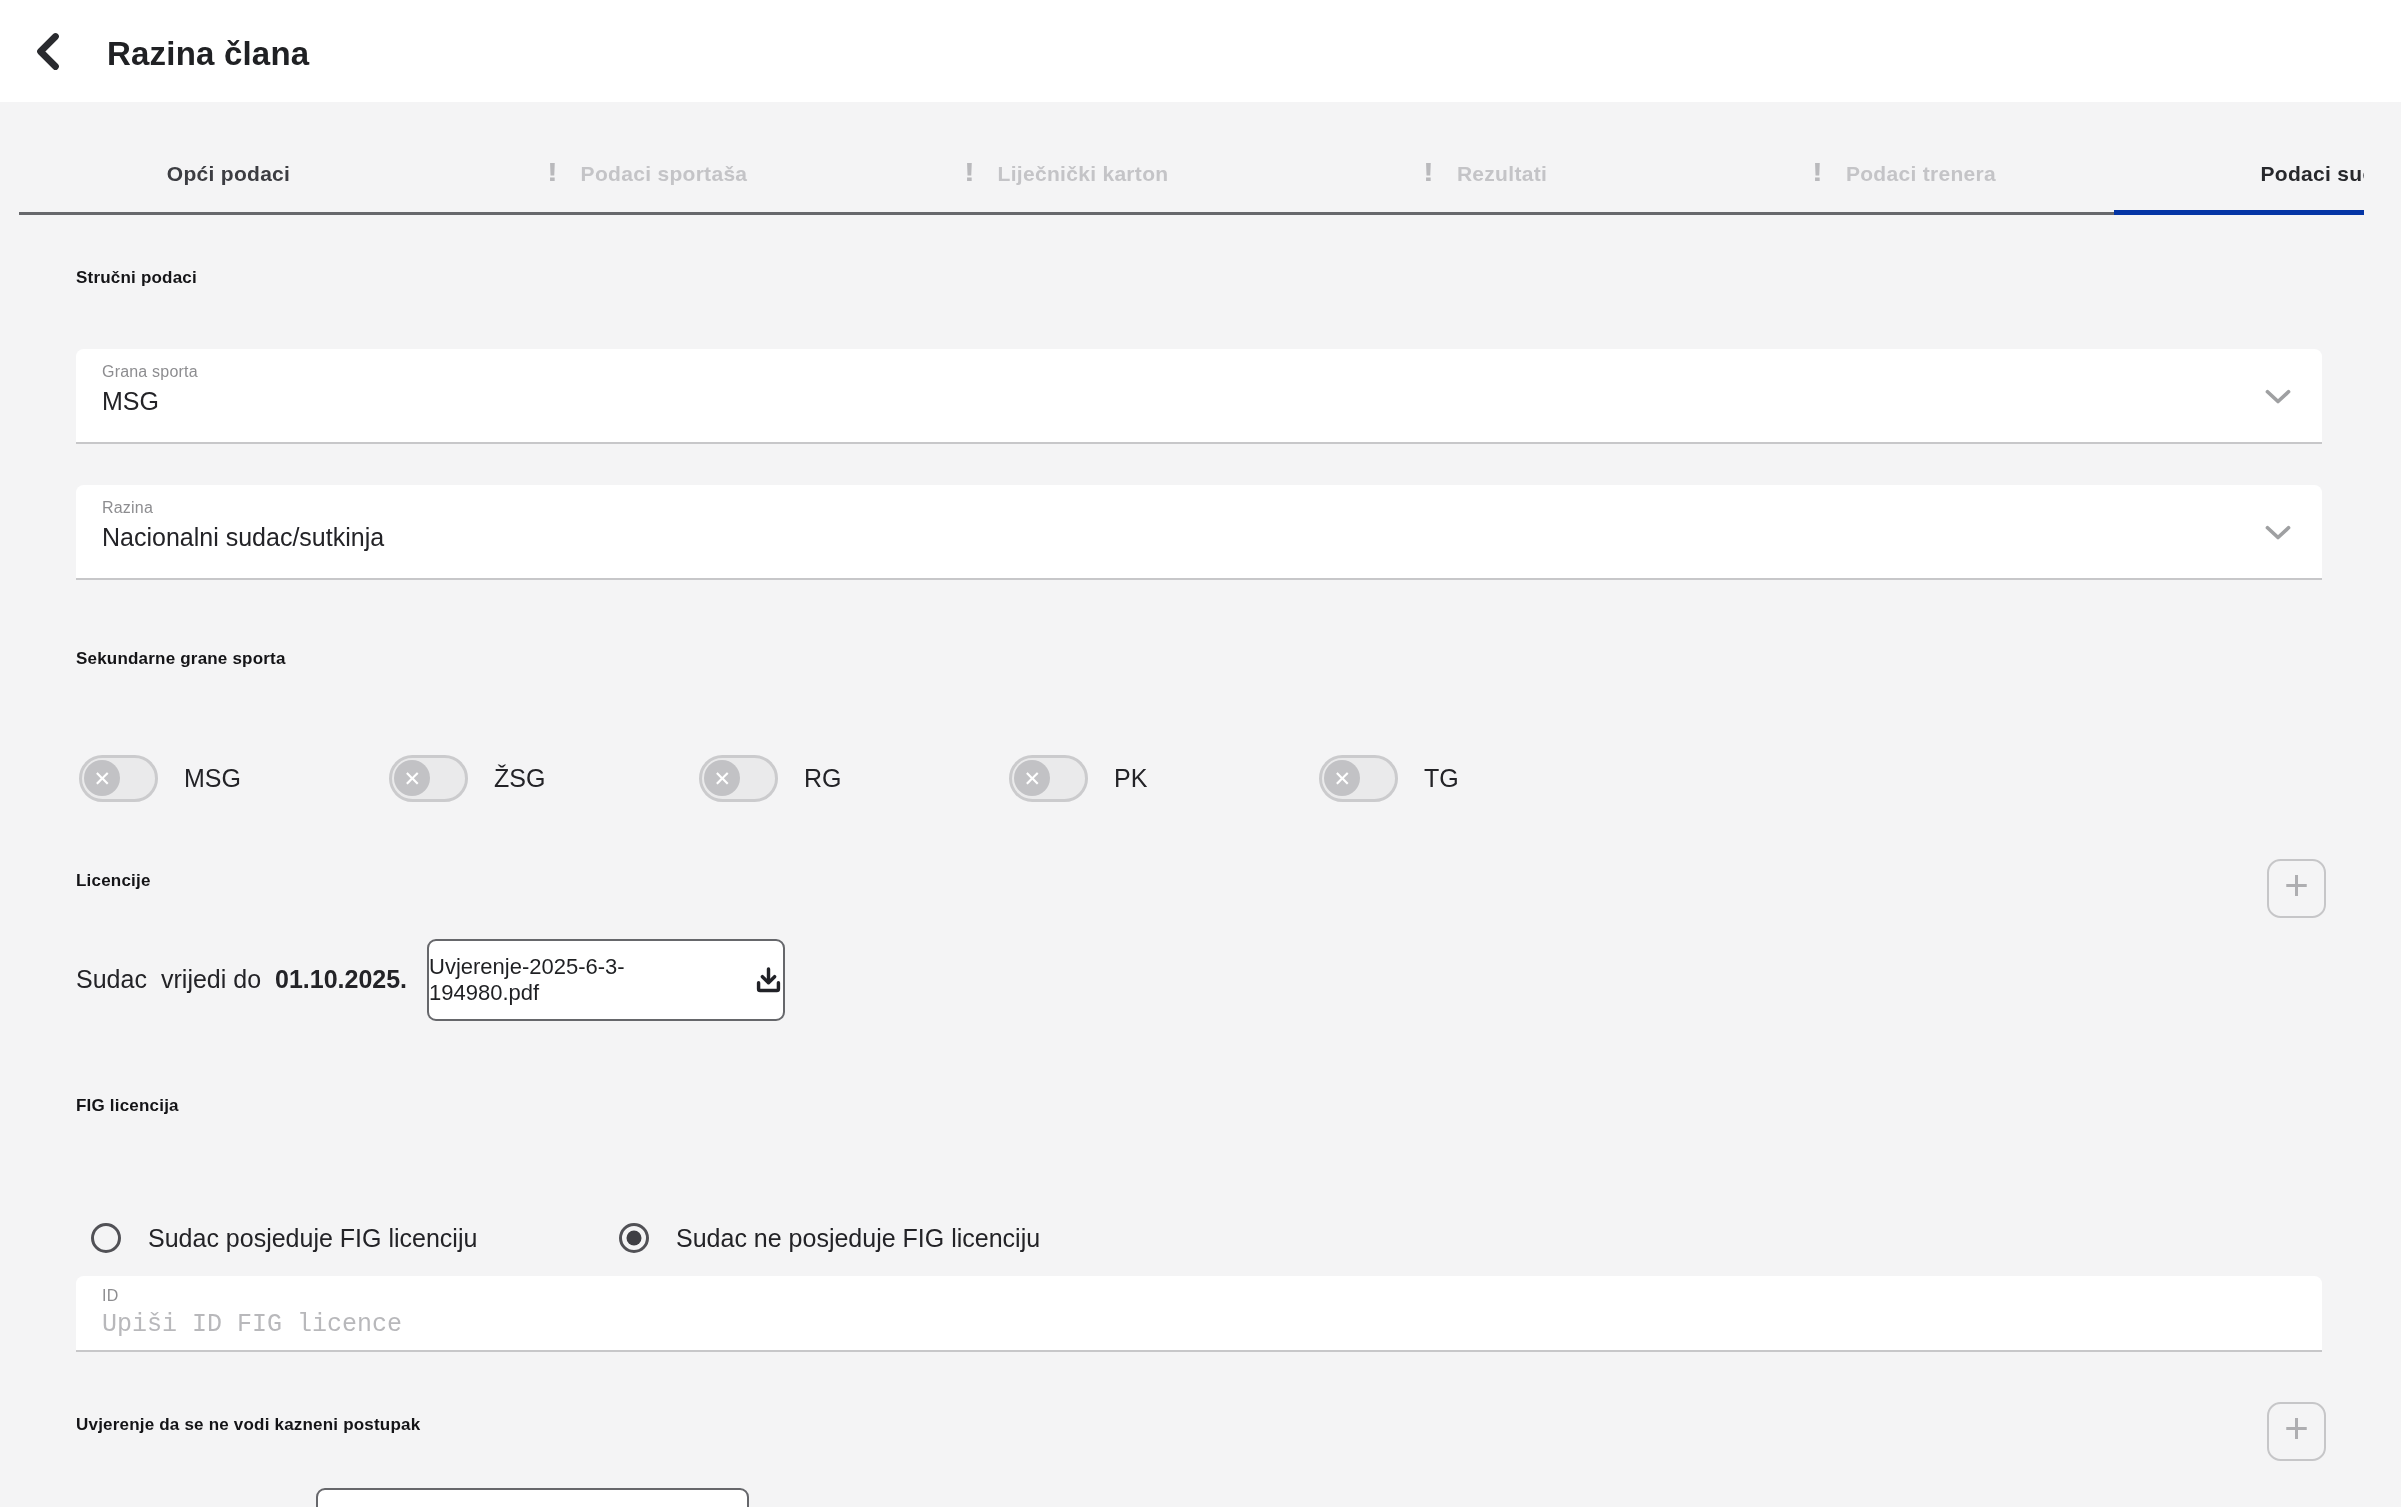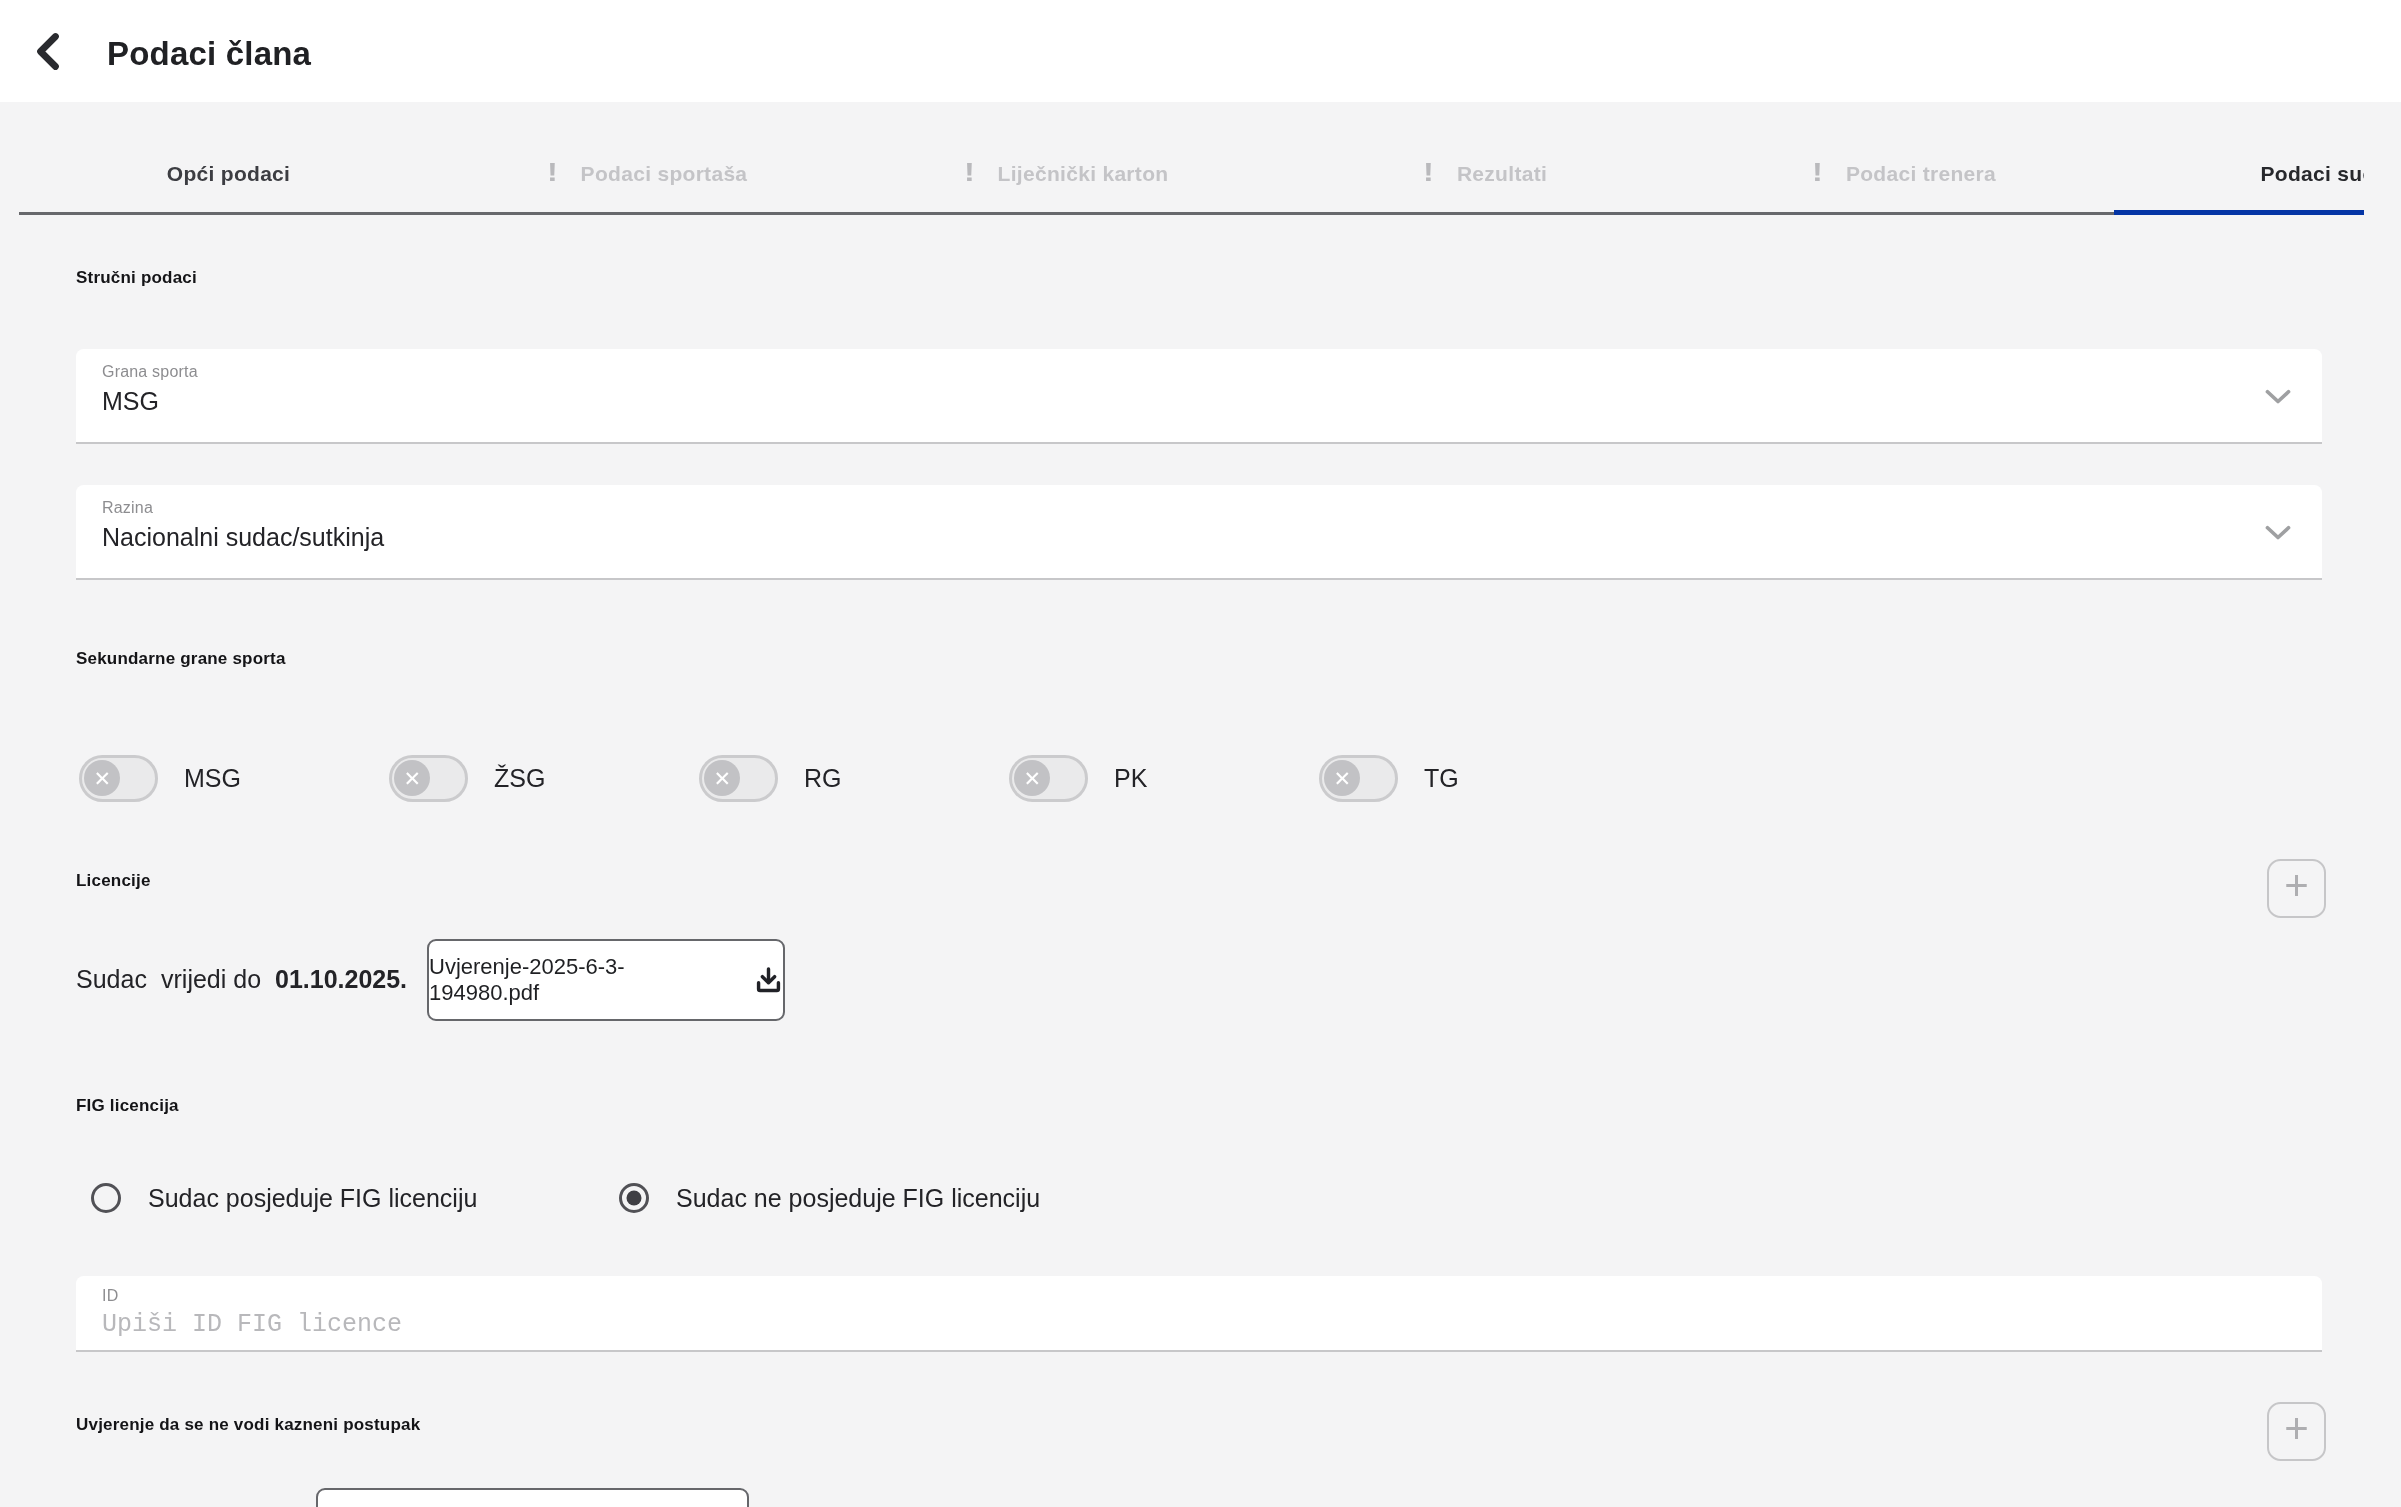--- a/index.html
+++ b/index.html
@@ -84,21 +84,21 @@
   .lic-text { position:absolute; font-size:25px; color:#232327; }
   .lic-text.bold { font-weight:700; }
   .file-btn {
     position:absolute; left:427px; top:939px; width:358px; height:82px;
     background:#ffffff; border:2.3px solid #66676b; border-radius:9px;
     display:flex; align-items:center; justify-content:center; gap:21px; cursor:pointer;
   }
   .file-btn .fname { font-size:22px; color:#1f2023; }
 
   
-  .radio-opt { position:absolute; display:flex; align-items:center; gap:27px; cursor:pointer; }
+  .radio-opt { position:absolute; display:flex; align-items:center; gap:27px; cursor:pointer;margin-top:40px; }
   .radio-dot {
     position:relative; width:30px; height:30px; border-radius:50%;
     border:3px solid #515156; flex:0 0 30px;
   }
   .radio-opt.checked .radio-dot::after {
     content:""; position:absolute; left:50%; top:50%; width:15px; height:15px;
     transform:translate(-50%,-50%); border-radius:50%; background:#3f3f44;
   }
   .radio-opt .rlabel { font-size:25px; color:#232327; }
 
@@ -114,21 +114,21 @@
 <body>
 
 <div class="appbar">
   <div class="back-btn">
     <span>
       <svg width="45" height="45" viewBox="0 0 60 60">
         <polyline points="38,10 18,30 38,50" fill="none" stroke="#2a2b2f" stroke-width="9" stroke-linecap="round" stroke-linejoin="round"></polyline>
       </svg>
     </span>
   </div>
-  <div class="page-title">Podaci člana</div>
+  <div class="page-title">Razina člana</div>
 </div>
 
 <div class="tabbar">
   <div class="tabbar-baseline"></div>
   <div class="tabbar-inner">
     <div class="tab enabled">
 
       <span>Opći podaci</span>
 
     </div>

